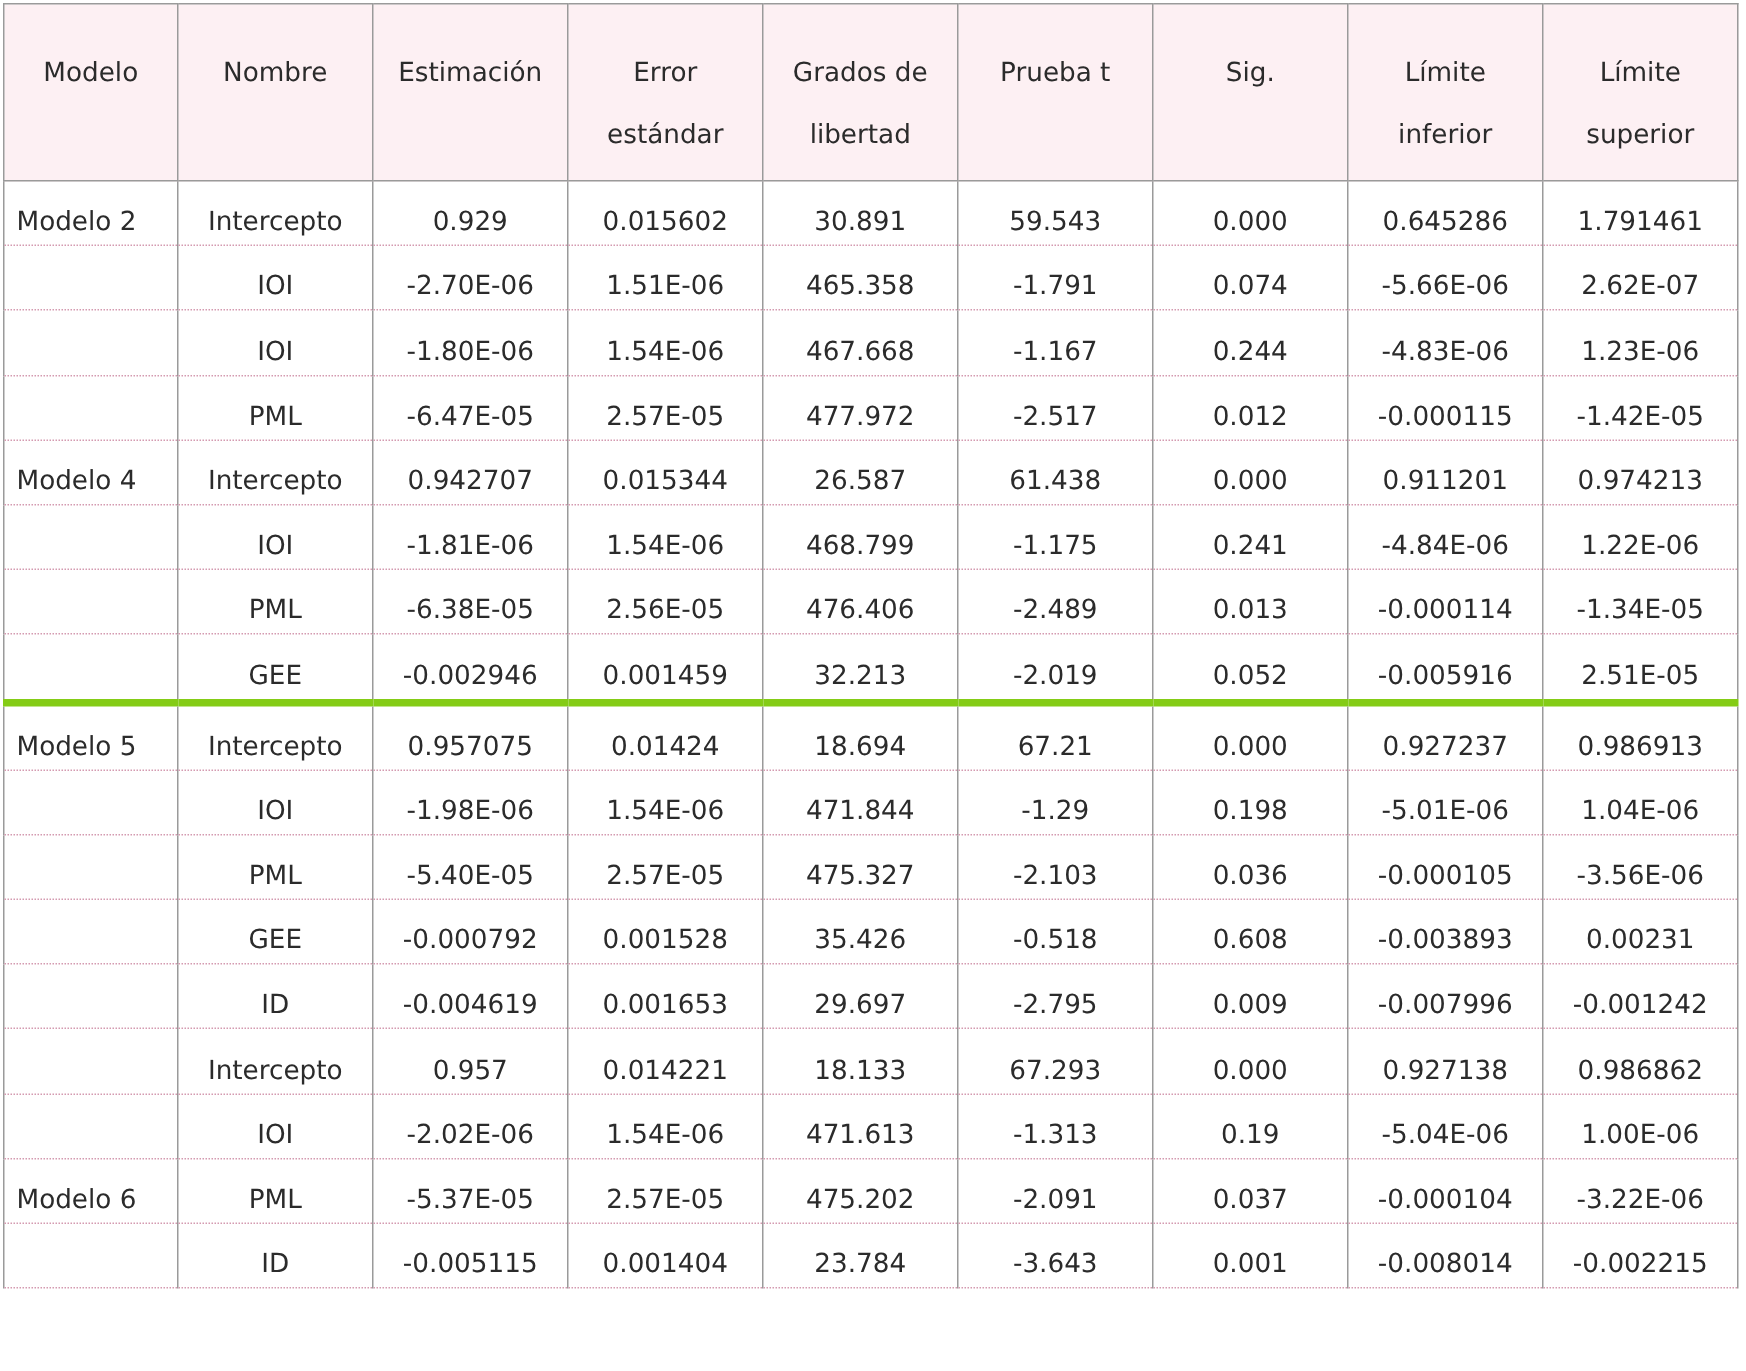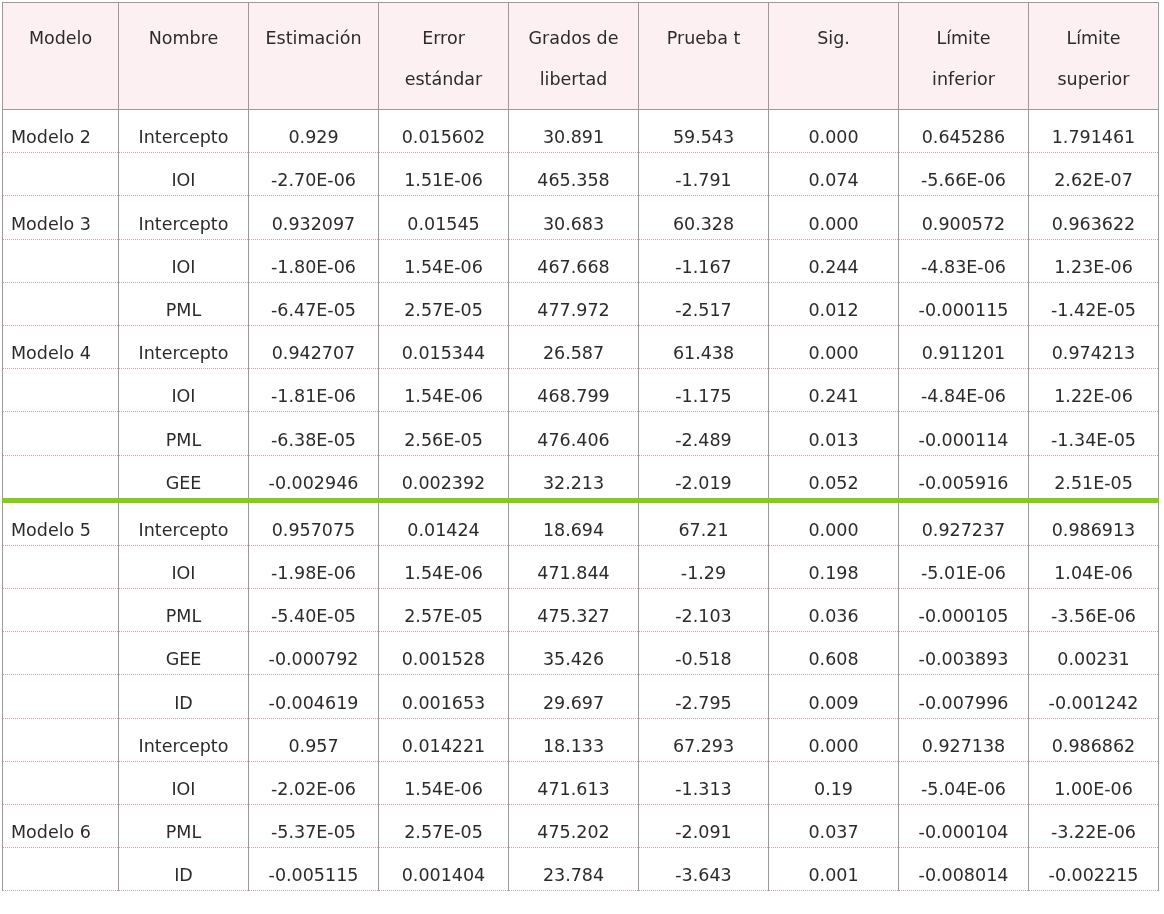--- a/index.html
+++ b/index.html
@@ -6,21 +6,21 @@
   body { width: 1164px; height: 914px; overflow: hidden; position: relative;
          font-family: "DejaVu Sans", "Liberation Sans", sans-serif; color: #2b2b2b; }
   table.results { position: absolute; left: 2px; top: 2px; border-collapse: collapse;
                   table-layout: fixed; width: 1156px; font-size: 17.5px; }
   table.results col.c0 { width: 116px; }
   table.results col.c1 { width: 130px; }
   table.results col.cn { width: 130px; }
   thead th { background: #fdf0f3; font-weight: normal; height: 82px; vertical-align: top;
              padding: 18px 4px 0 4px; text-align: center; line-height: 41px;
              border: 1px solid #9a9a9a; border-bottom: 1px solid #9a9a9a; }
-  thead th.multi { padding-top: 24px; margin-left: 32px; }
+  thead th.multi { padding-top: 35px; margin-left: 32px; }
   thead th.multi .l1 { display: block; line-height: 22px; height: 22px; }
   thead th.multi .l2 { display: block; line-height: 22px; height: 22px; margin-top: 19px; }
   tbody td { height: 40.2px; padding: 0 4px; text-align: center; vertical-align: bottom;
              line-height: 26px; padding-bottom: 2px;
              border-left: 1px solid #9a9a9a; border-right: 1px solid #9a9a9a;
              border-bottom: 1px dotted #d49ab0; white-space: nowrap; }
   tbody td.model { text-align: left; padding-left: 8px; }
   tbody td.model.blank { border-bottom: 1px dotted #d49ab0; }
   tbody tr.group-start td { border-top: 5px solid #84cc16; }
 </style>
@@ -96,31 +96,20 @@
         <td>IOI</td>
         <td>-2.70E-06</td>
         <td>1.51E-06</td>
         <td>465.358</td>
         <td>-1.791</td>
         <td>0.074</td>
         <td>-5.66E-06</td>
         <td>2.62E-07</td>
       </tr>
       <tr>
-        <td class="model">Modelo 3</td>
-        <td>Intercepto</td>
-        <td>0.932097</td>
-        <td>0.01545</td>
-        <td>30.683</td>
-        <td>60.328</td>
-        <td>0.000</td>
-        <td>0.900572</td>
-        <td>0.963622</td>
-      </tr>
-      <tr>
         <td class="model blank"></td>
         <td>IOI</td>
         <td>-1.80E-06</td>
         <td>1.54E-06</td>
         <td>467.668</td>
         <td>-1.167</td>
         <td>0.244</td>
         <td>-4.83E-06</td>
         <td>1.23E-06</td>
       </tr>
@@ -165,21 +154,21 @@
         <td>476.406</td>
         <td>-2.489</td>
         <td>0.013</td>
         <td>-0.000114</td>
         <td>-1.34E-05</td>
       </tr>
       <tr>
         <td class="model blank"></td>
         <td>GEE</td>
         <td>-0.002946</td>
-        <td>0.002392</td>
+        <td>0.001459</td>
         <td>32.213</td>
         <td>-2.019</td>
         <td>0.052</td>
         <td>-0.005916</td>
         <td>2.51E-05</td>
       </tr>
       <tr class="group-start">
         <td class="model">Modelo 5</td>
         <td>Intercepto</td>
         <td>0.957075</td>

